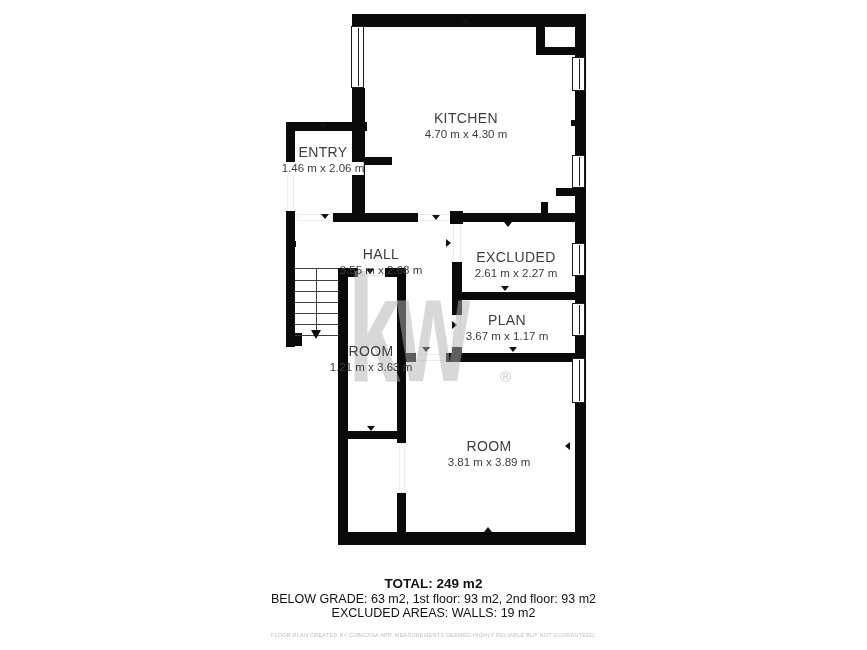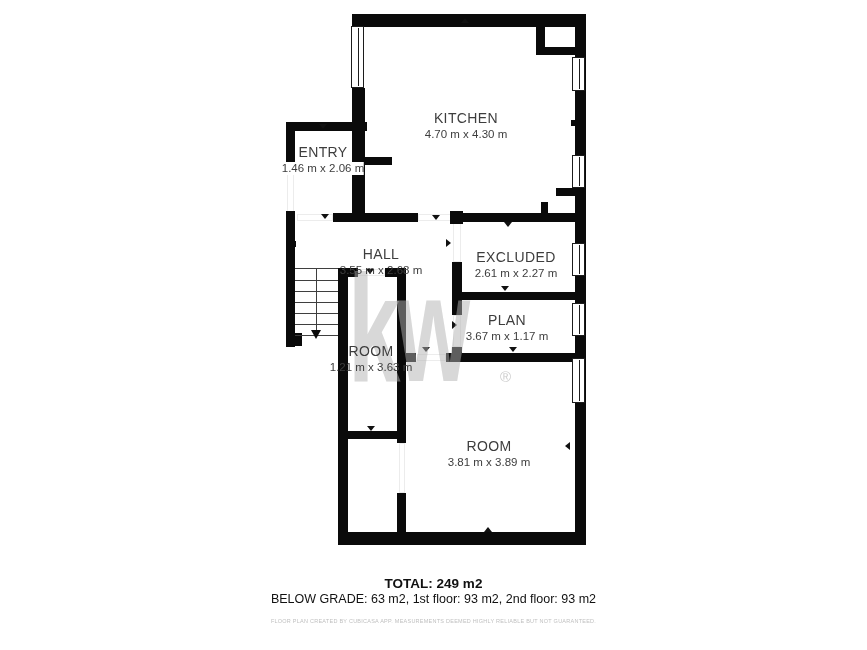--- a/index.html
+++ b/index.html
@@ -161,16 +161,17 @@
     <div class="rdims">1.21 m x 3.63 m</div>
   </div>
   <div class="room-label" id="lbl-room-large">
     <div class="rname">ROOM</div>
     <div class="rdims">3.81 m x 3.89 m</div>
   </div>
 
   <div class="footer">
     <div class="f-total">TOTAL: 249 m2</div>
     <div class="f-breakdown">BELOW GRADE: 63 m2, 1st floor: 93 m2, 2nd floor: 93 m2</div>
+    <div class="f-excluded">EXCLUDED AREAS: WALLS: 19 m2</div>
     <div class="f-disclaimer">FLOOR PLAN CREATED BY CUBICASA APP. MEASUREMENTS DEEMED HIGHLY RELIABLE BUT NOT GUARANTEED.</div>
   </div>
 
 </div>
 
 </body></html>

